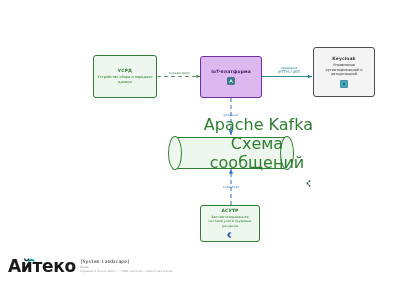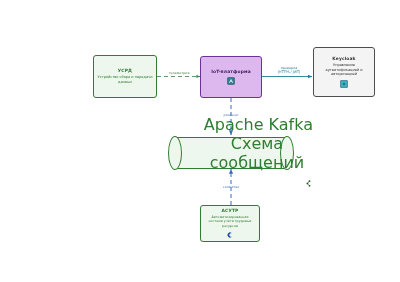--- a/index.html
+++ b/index.html
@@ -276,14 +276,25 @@
 
   <div class="edge-label teal" style="left:266px; top:66px; width:46px;">
     <div>проверка</div>
     <div>[HTTPS / JWT]</div>
   </div>
 
   <div class="edge-label blue" style="left:210px; top:113px; width:42px;">producer</div>
 
   <div class="edge-label blue" style="left:210px; top:185px; width:42px;">consumer</div>
 
+  <div id="footer">
+    <div id="logo-wordmark">
+      <span>Айтеко</span>
+      <span id="logo-accent"></span>
+    </div>
+    <div id="footer-text">
+      <div id="footer-title">[System Landscape]</div>
+      <div id="footer-sub1">Схема</div>
+      <div id="footer-sub2">Редакция 1.0 июнь 2024 г. — ООО «Ай-Теко», совместная версия</div>
+    </div>
+  </div>
 
 </div>
 
 </body></html>

